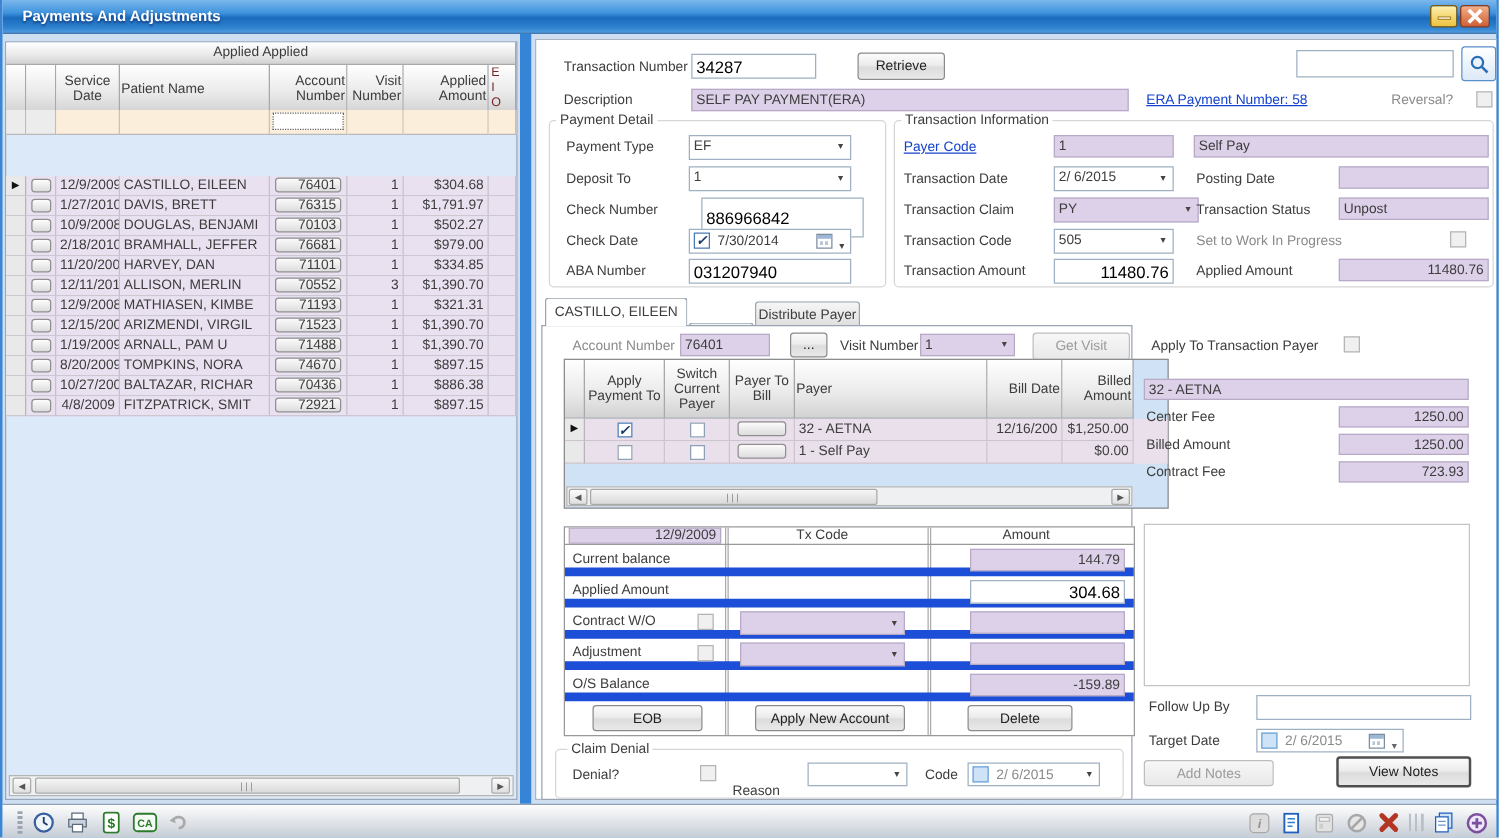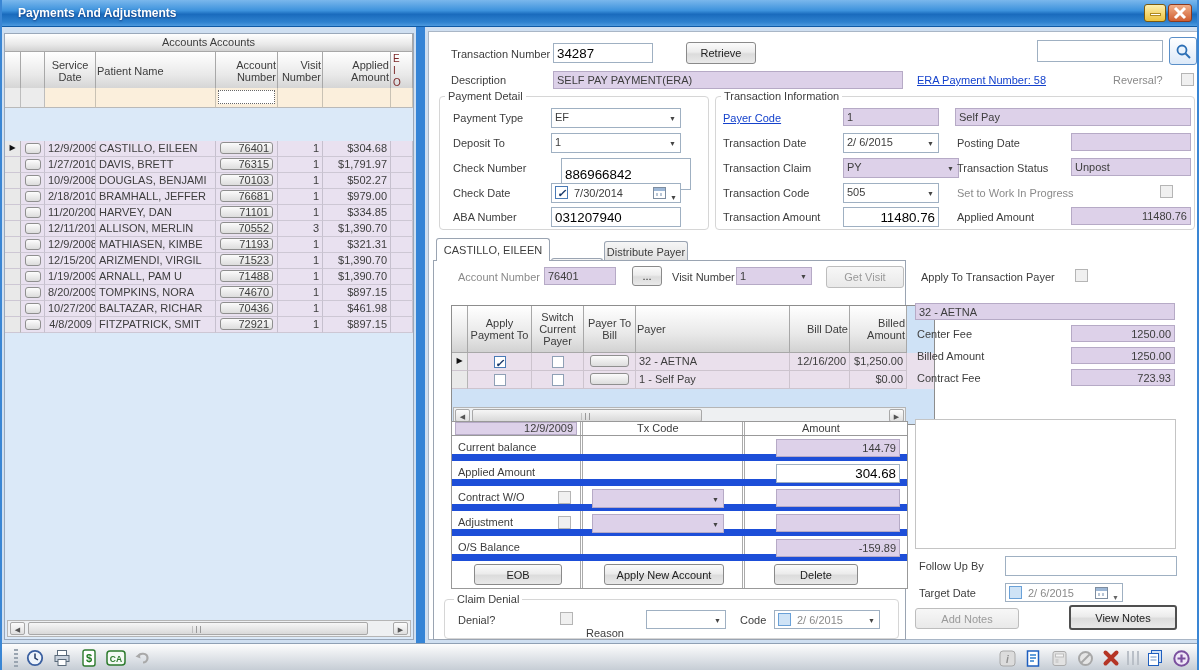--- a/index.html
+++ b/index.html
@@ -83,21 +83,21 @@
   .splitter { position:absolute; left:414px; top:27px; width:9px; height:616px; background:#3584d6; }
   
   .rpanel { position:absolute; left:426px; top:31px; width:770px; height:609px; background:#fff;
     border:1px solid #a9b6c6; }
   .tab { position:absolute; border:1px solid #9aa4b2; border-bottom:none; border-radius:3px 3px 0 0;
     display:flex; align-items:center; justify-content:center; }
   .tab.active { background:#fff; z-index:3; }
   .tab.idle { background:linear-gradient(#f6f6f6,#dfdfdf); }
   .tabpage { position:absolute; left:4px; top:228px; width:473px; height:380px; border:1px solid #9aa4b2; background:#fff; }
   
-  .pgrid { position:absolute; left:17px; top:44px; width:484px; height:120px; border:1px solid #8d8d8d; background:#cfe2f6; }
+  .pgrid { position:absolute; left:17px; top:26px; width:484px; height:120px; border:1px solid #8d8d8d; background:#cfe2f6; }
   .pg-head { position:absolute; left:0; top:0; width:100%; height:47px; display:grid;
     grid-template-columns:16px 64px 52px 52px 154px 60px 57px; }
   .pg-head > div { display:flex; align-items:center; justify-content:center; text-align:center; line-height:12px; padding:1px; }
   .pg-row { position:absolute; left:0; width:100%; height:18px; display:grid;
     grid-template-columns:16px 64px 52px 52px 154px 60px 57px; background:#eae0ec; }
   .pg-row > div { border-right:1px solid #cdc4ce; border-bottom:1px solid #cdc4ce; line-height:16px;
     padding:0 3px; white-space:nowrap; overflow:hidden; }
   .pg-row .mk { background:#e9e9e9; border-right:1px solid #b5b5b5; text-align:center; font-size:8px; padding:0; color:#111; }
   .pg-row .cbc { display:flex; align-items:center; justify-content:center; padding:0; }
   .pg-row .cbc .cb { position:static; width:12px; height:12px; }
@@ -130,21 +130,21 @@
         <span class="dash"></span>
       </span>
     <span class="tb-close">
       <svg width="22" height="16" viewBox="0 0 22 16">
           <path d="M6 3 L16 13 M16 3 L6 13" stroke="#fff" stroke-width="3"></path>
         </svg>
     </span>
   </div>
 
   <div class="lpanel">
-    <div class="lp-title hdrcell">Accounts Accounts</div>
+    <div class="lp-title hdrcell">Applied Applied</div>
     <div class="lp-cols">
       <div class="hdrcell"></div>
       <div class="hdrcell"></div>
       <div class="hdrcell">Service Date</div>
       <div class="hdrcell" style="justify-content:flex-start">Patient Name</div>
       <div class="hdrcell alr">Account Number</div>
       <div class="hdrcell alr">Visit Number</div>
       <div class="hdrcell alr">Applied Amount</div>
       <div class="hdrcell partialcol">
         <span>E</span>
@@ -309,21 +309,21 @@
       <div class="mk"></div>
         <div>
           <span class="mini"></span>
         </div>
       <div class="ra">10/27/200</div>
         <div>BALTAZAR, RICHAR</div>
       <div>
           <span class="acct">70436</span>
         </div>
       <div class="ra">1</div>
-        <div class="ra">$461.98</div>
+        <div class="ra">$886.38</div>
         <div></div>
     </div>
     <div class="lrow" style="top:283px">
       <div class="mk"></div>
         <div>
           <span class="mini"></span>
         </div>
       <div class="ra">4/8/2009</div>
         <div>FITZPATRICK, SMIT</div>
       <div>

